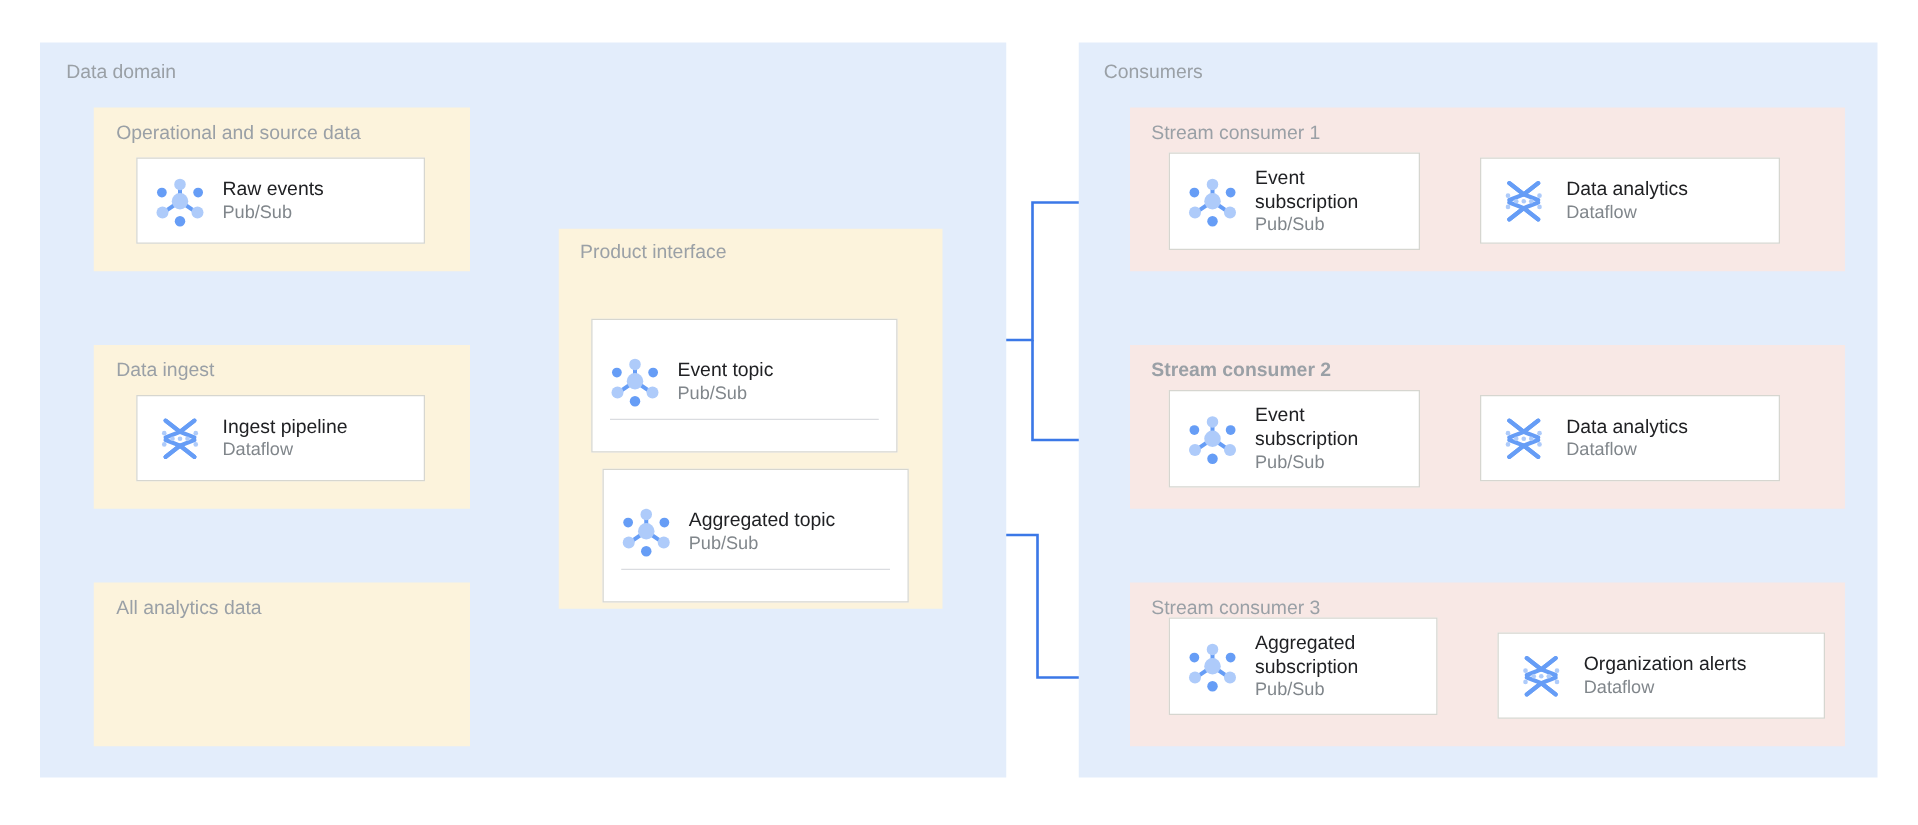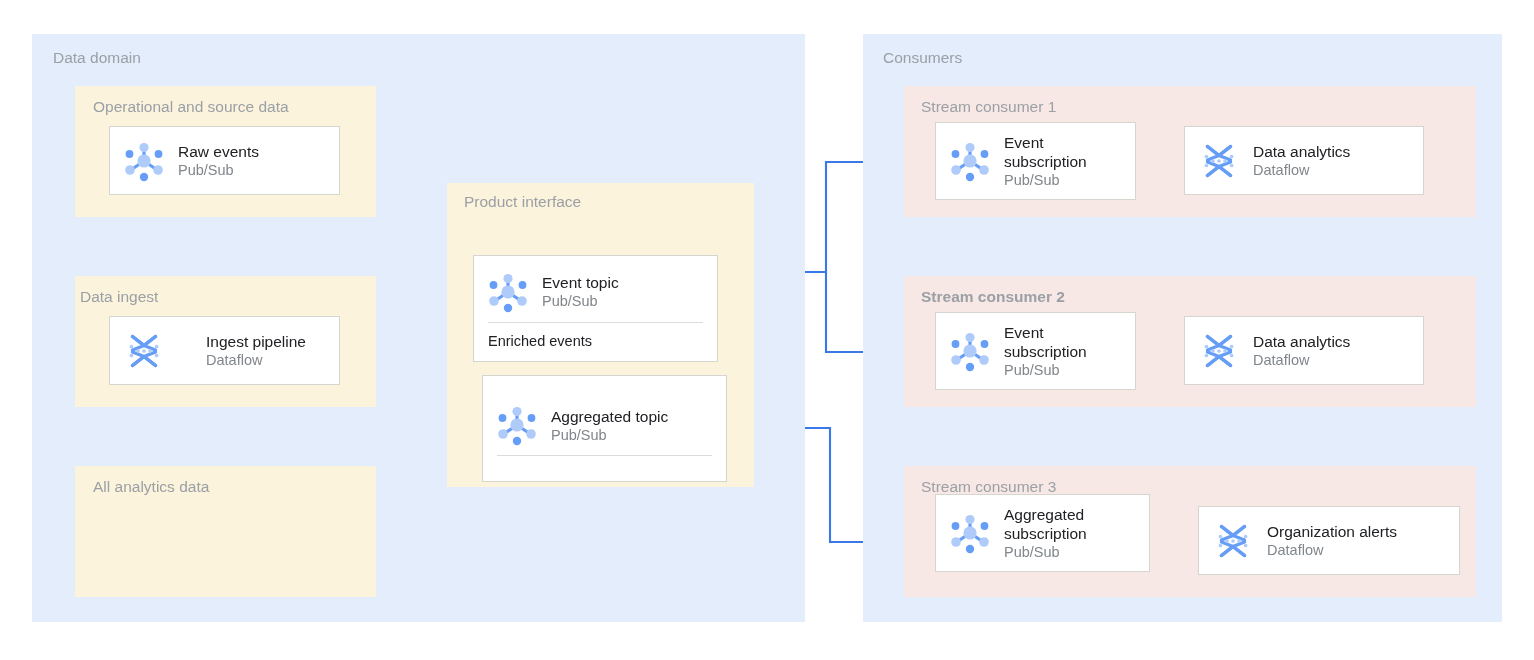--- a/index.html
+++ b/index.html
@@ -209,24 +209,24 @@
           </svg>
       </div>
       <div class="node-text">
         <div class="node-title">Raw events</div>
         <div class="node-sub">Pub/Sub</div>
       </div>
     </div>
   </div>
 
   <div class="group yellow" style="left:75px; top:276px; width:301px; height:131px;"></div>
-  <div class="group-label" style="left:80px; top:287px;">Data ingest</div>
+  <div class="group-label" style="left:93px; top:287px;">Data ingest</div>
 
   <div class="node" style="left:109px; top:316px; width:231px; height:69px;">
-    <div class="node-main" style="height:100%;gap:28px;">
+    <div class="node-main" style="height:100%;">
       <div class="node-icon">
         <svg width="44" height="44" viewBox="0 0 44 44">
             <use href="#ico-dataflow"></use>
           </svg>
       </div>
       <div class="node-text">
         <div class="node-title">Ingest pipeline</div>
         <div class="node-sub">Dataflow</div>
       </div>
     </div>
@@ -245,21 +245,20 @@
         <svg width="44" height="44" viewBox="0 0 44 44">
             <use href="#ico-pubsub"></use>
           </svg>
       </div>
       <div class="node-text">
         <div class="node-title">Event topic</div>
         <div class="node-sub">Pub/Sub</div>
       </div>
     </div>
     <div class="node-divider"></div>
-    <div class="node-footer">Enriched events</div>
   </div>
 
   <div class="node with-footer" style="left:482px; top:375px; width:245px; height:107px;">
     <div class="node-main">
       <div class="node-icon">
         <svg width="44" height="44" viewBox="0 0 44 44">
             <use href="#ico-pubsub"></use>
           </svg>
       </div>
       <div class="node-text">

